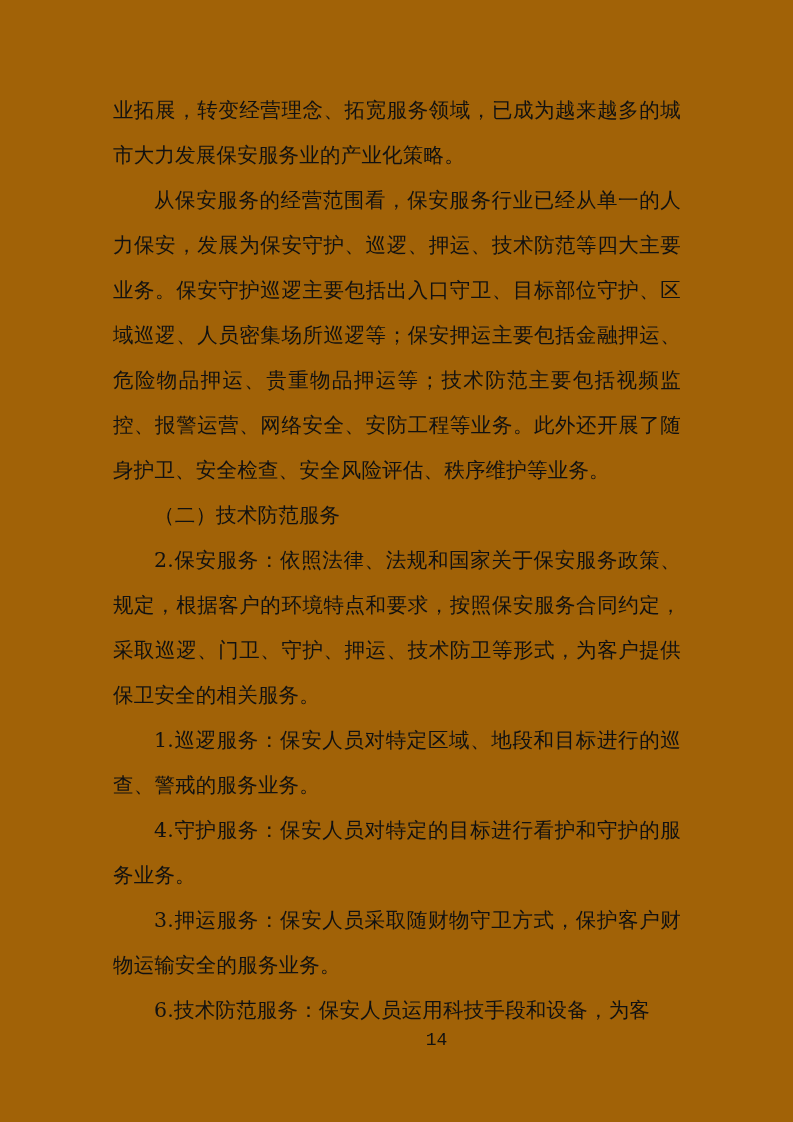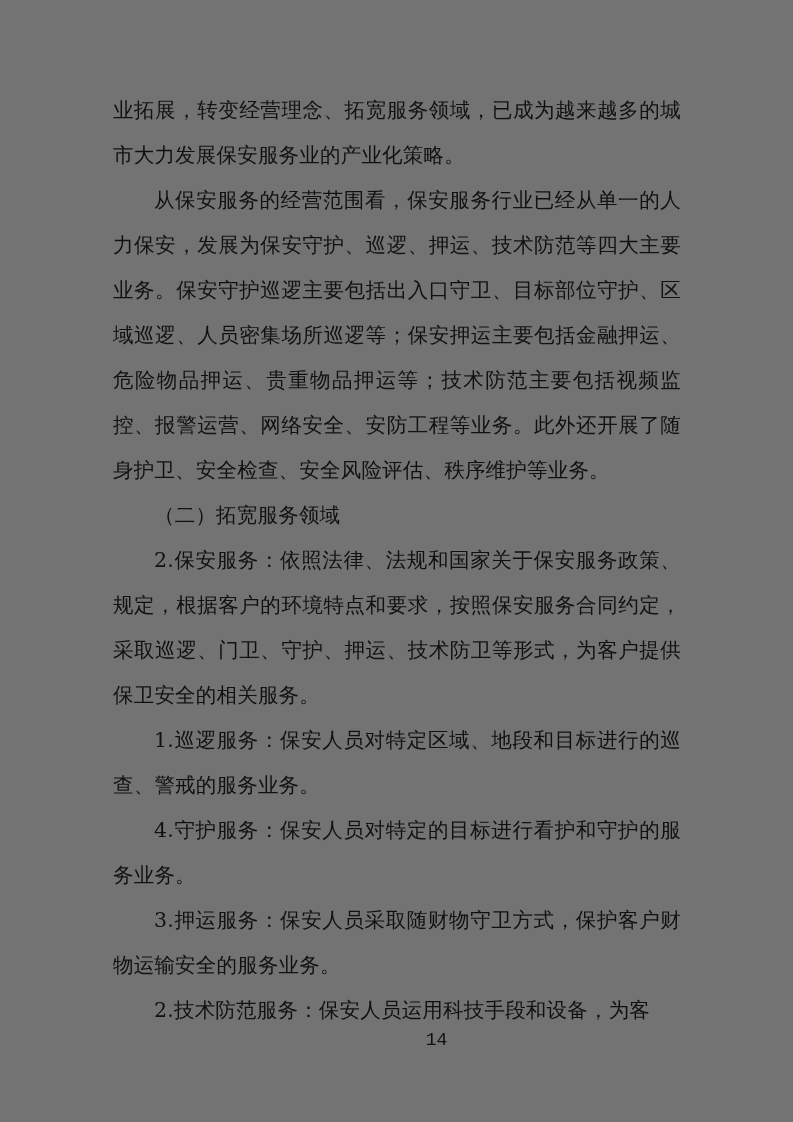--- a/index.html
+++ b/index.html
@@ -4,21 +4,21 @@
 <style>
   html, body {
     margin: 0;
     padding: 0;
     background: #ffffff;
   }
   .page {
     position: relative;
     width: 793px;
     height: 1122px;
-    background: #737373;
+    background: #a16207;
     margin: 0 auto;
     overflow: hidden;
     font-family: "DejaVu Serif", "Liberation Serif", serif;
     color: #000000;
   }
   .content {
     position: absolute;
     left: 113px;
     top: 88px;
     width: 568px;
@@ -47,21 +47,21 @@
     padding-left: 40px;
   }
 </style>
 </head>
 <body>
 
 <div class="page">
   <div class="content">
     <p class="para">业拓展，转变经营理念、拓宽服务领域，已成为越来越多的城市大力发展保安服务业的产业化策略。</p>
     <p class="para indent">从保安服务的经营范围看，保安服务行业已经从单一的人力保安，发展为保安守护、巡逻、押运、技术防范等四大主要业务。保安守护巡逻主要包括出入口守卫、目标部位守护、区域巡逻、人员密集场所巡逻等；保安押运主要包括金融押运、危险物品押运、贵重物品押运等；技术防范主要包括视频监控、报警运营、网络安全、安防工程等业务。此外还开展了随身护卫、安全检查、安全风险评估、秩序维护等业务。</p>
-    <p class="para indent">（二）拓宽服务领域</p>
+    <p class="para indent">（二）技术防范服务</p>
     <p class="para indent">2.保安服务：依照法律、法规和国家关于保安服务政策、规定，根据客户的环境特点和要求，按照保安服务合同约定，采取巡逻、门卫、守护、押运、技术防卫等形式，为客户提供保卫安全的相关服务。</p>
     <p class="para indent">1.巡逻服务：保安人员对特定区域、地段和目标进行的巡查、警戒的服务业务。</p>
     <p class="para indent">4.守护服务：保安人员对特定的目标进行看护和守护的服务业务。</p>
     <p class="para indent">3.押运服务：保安人员采取随财物守卫方式，保护客户财物运输安全的服务业务。</p>
-    <p class="para indent">2.技术防范服务：保安人员运用科技手段和设备，为客</p>
+    <p class="para indent">6.技术防范服务：保安人员运用科技手段和设备，为客</p>
   </div>
   <div class="pagenum">14</div>
 </div>
 
 </body></html>

